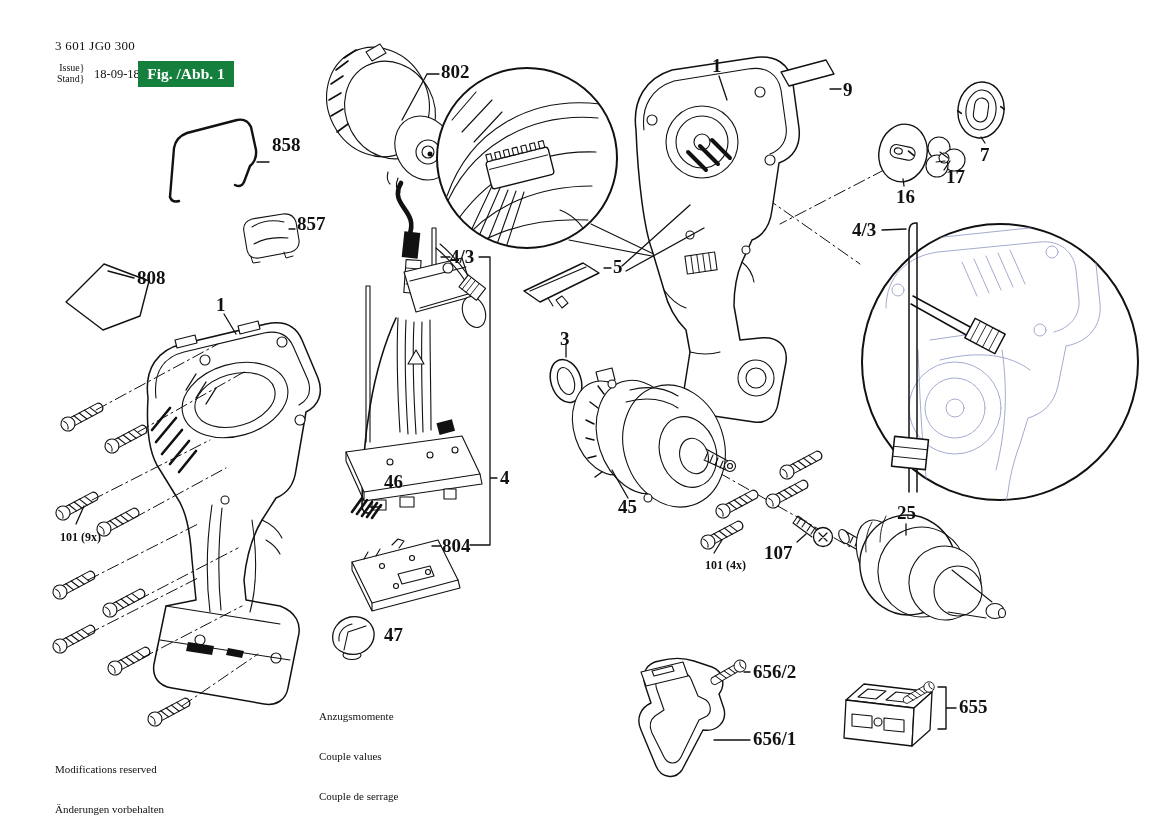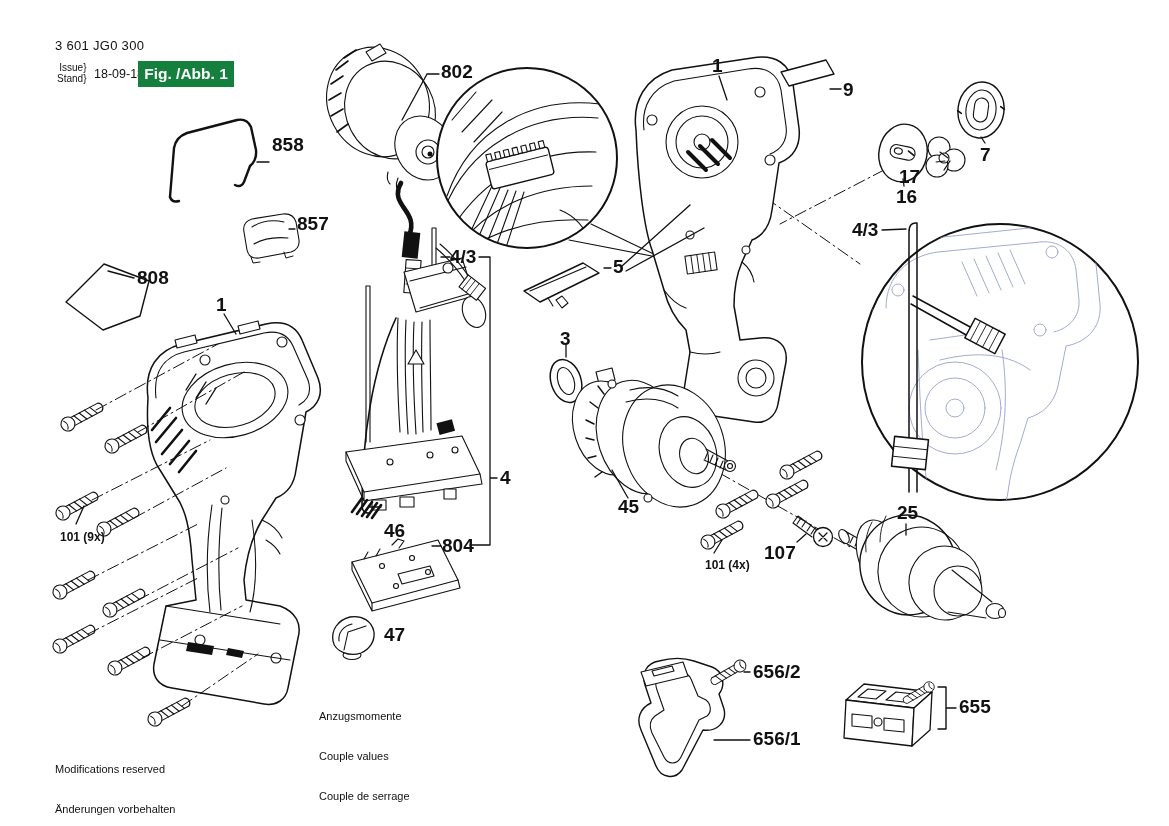--- a/index.html
+++ b/index.html
@@ -1,18 +1,18 @@
 <!DOCTYPE html>
 <html><head>
 <meta charset="utf-8">
 <style>
   html,body{margin:0;padding:0;background:#e8e8e8;}
   .sheet{
     position:relative;width:1169px;height:826px;background:#ffffff;
-    font-family:Liberation Sans, sans-serif;color:#111;overflow:hidden;
+    font-family:Liberation Serif, serif;color:#111;overflow:hidden;
   }
   .sheet svg{position:absolute;left:0;top:0;}
   .hdr-part{position:absolute;left:55px;top:38px;font-size:13px;letter-spacing:.3px;}
   .hdr-issue{position:absolute;left:57px;top:62px;font-size:10px;line-height:11px;text-align:right;}
   .hdr-date{position:absolute;left:94px;top:67px;font-size:12.5px;}
   .fig-badge{
     position:absolute;left:138px;top:61px;width:96px;height:26px;background:#15803d;color:#fff;
     font-size:15.5px;font-weight:bold;display:flex;align-items:center;justify-content:center;
   }
   .plabel{position:absolute;font-size:19px;font-weight:bold;white-space:nowrap;line-height:20px;}
@@ -373,28 +373,28 @@
   <div class="plabel" style="left:441px;top:62px">802</div>
   <div class="plabel" style="left:272px;top:135px">858</div>
   <div class="plabel" style="left:297px;top:214px">857</div>
   <div class="plabel" style="left:137px;top:268px">808</div>
   <div class="plabel" style="left:216px;top:295px">1</div>
   <div class="plabel" style="left:450px;top:247px">4/3</div>
   <div class="plabel" style="left:613px;top:257px">5</div>
   <div class="plabel" style="left:712px;top:56px">1</div>
   <div class="plabel" style="left:843px;top:80px">9</div>
   <div class="plabel" style="left:896px;top:187px">16</div>
-  <div class="plabel" style="left:899px;top:167px">17</div>
+  <div class="plabel" style="left:946px;top:167px">17</div>
   <div class="plabel" style="left:980px;top:145px">7</div>
   <div class="plabel" style="left:852px;top:220px">4/3</div>
   <div class="plabel" style="left:560px;top:329px">3</div>
   <div class="plabel" style="left:618px;top:497px">45</div>
   <div class="plabel" style="left:897px;top:503px">25</div>
   <div class="plabel sm" style="left:60px;top:527px">101 (9x)</div>
-  <div class="plabel" style="left:384px;top:521px">46</div>
+  <div class="plabel" style="left:384px;top:472px">46</div>
   <div class="plabel" style="left:442px;top:536px">804</div>
   <div class="plabel" style="left:500px;top:468px">4</div>
   <div class="plabel" style="left:384px;top:625px">47</div>
   <div class="plabel sm" style="left:705px;top:555px">101 (4x)</div>
   <div class="plabel" style="left:764px;top:543px">107</div>
   <div class="plabel" style="left:753px;top:662px">656/2</div>
   <div class="plabel" style="left:753px;top:729px">656/1</div>
   <div class="plabel" style="left:959px;top:697px">655</div>
 
   <div class="note" style="left:55px;top:737px">

